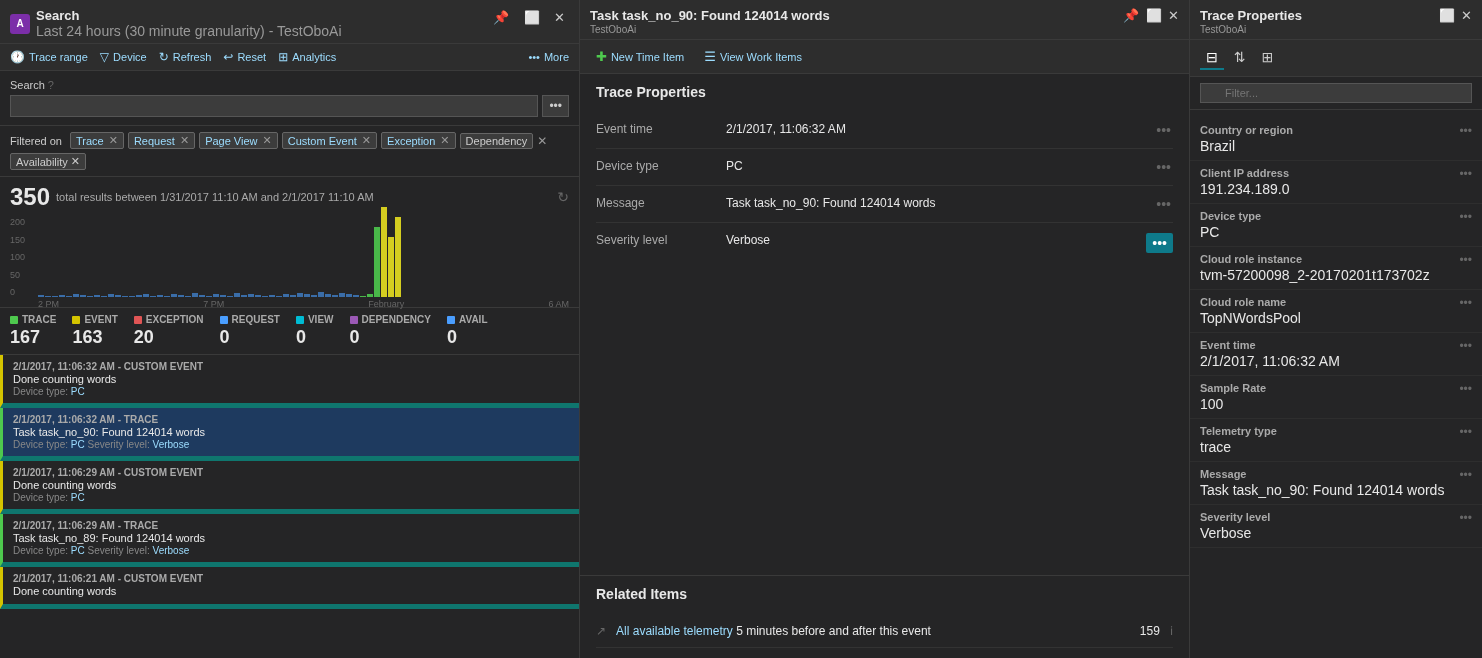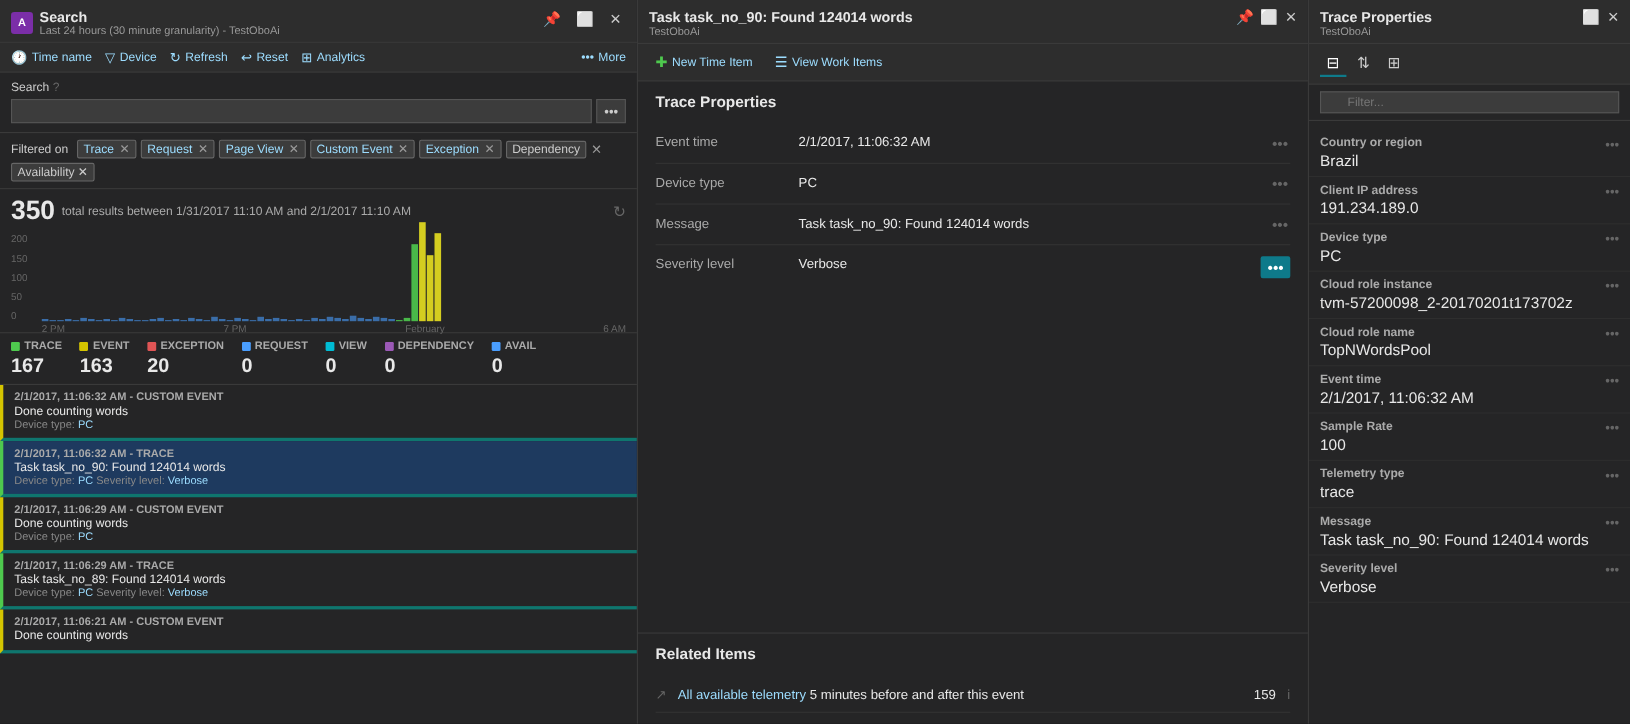--- a/index.html
+++ b/index.html
@@ -40,21 +40,21 @@
       width: 20px; height: 20px;
       background: #7b2ea8;
       border-radius: 3px;
       display: flex; align-items: center; justify-content: center;
       color: white; font-size: 10px; font-weight: bold;
     }
     .panel-title-text h2 {
       font-size: 13px; color: #e8e8e8; font-weight: 600;
     }
     .panel-title-text p {
-      font-size: 10px; color: #999;
+      font-size: 14px; color: #999;
     }
     .panel-controls {
       display: flex; gap: 6px; align-items: center;
     }
     .panel-controls button {
       background: none; border: none; color: #ccc;
       cursor: pointer; padding: 2px 4px; font-size: 13px;
     }
     .toolbar {
       display: flex; align-items: center; gap: 12px;
@@ -160,21 +160,21 @@
     .events-list {
       flex: 1; overflow-y: auto;
       padding: 0;
     }
     .events-list::-webkit-scrollbar { width: 6px; }
     .events-list::-webkit-scrollbar-track { background: #2d2d2d; }
     .events-list::-webkit-scrollbar-thumb { background: #555; }
 
     .event-item {
       padding: 6px 10px;
-      border-bottom: 3px solid #0f766e;
+      border-bottom: 5px solid #0f766e;
       cursor: pointer;
       border-left: 3px solid transparent;
     }
     .event-item.active { background: #1e3a5f; border-left-color: #4a9eff; }
     .event-item.trace-type { border-left-color: #4ec94e; }
     .event-item.custom-event-type { border-left-color: #d4c400; }
 
     .event-timestamp { font-size: 10px; color: #aaa; font-weight: 600; }
     .event-message { font-size: 11px; color: #e8e8e8; margin-top: 1px; }
     .event-meta { font-size: 10px; color: #888; margin-top: 1px; }
@@ -336,21 +336,21 @@
     <div class="panel-controls">
       <button>📌</button>
       <button>⬜</button>
       <button>✕</button>
     </div>
   </div>
 
   <div class="toolbar">
     <div class="toolbar-item">
       <span class="toolbar-icon">🕐</span>
-      <span>Time name</span>
+      <span>Trace range</span>
     </div>
     <div class="toolbar-item">
       <span class="toolbar-icon">▽</span>
       <span>Device</span>
     </div>
     <div class="toolbar-item">
       <span class="toolbar-icon">↻</span>
       <span>Refresh</span>
     </div>
     <div class="toolbar-item">

